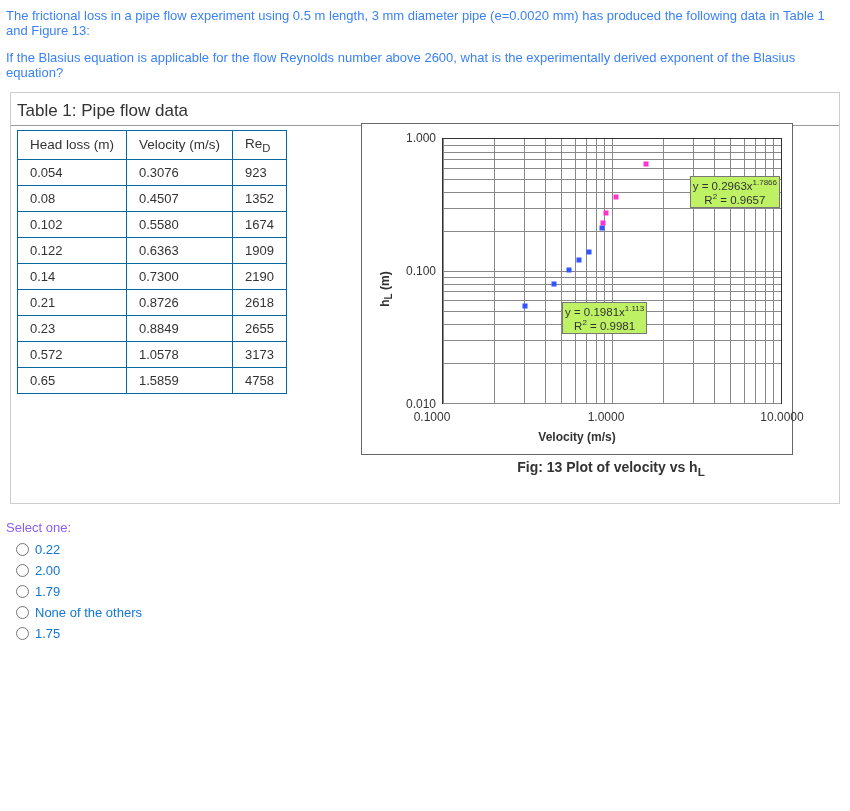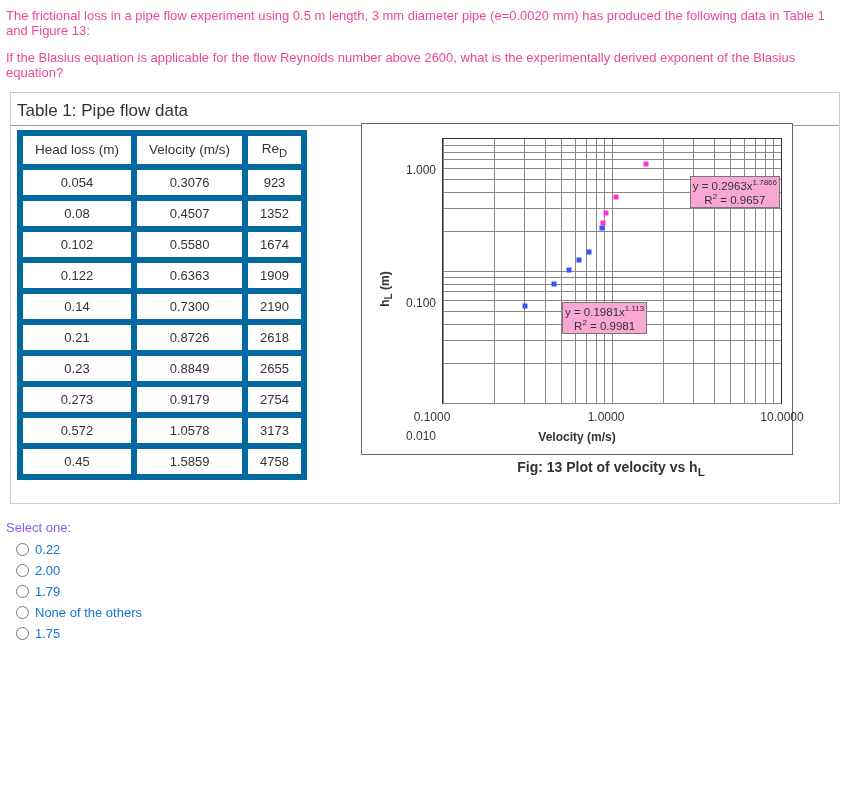--- a/index.html
+++ b/index.html
@@ -5,21 +5,21 @@
   body {
     margin: 0;
     padding: 0;
     font-family: Arial, sans-serif;
     font-size: 13px;
     color: #333;
     width: 850px;
     background: #fff;
   }
   .question-text {
-    color: #ec4899;
+    color: #3b82f6;
     padding: 8px 6px 4px 6px;
     font-size: 13px;
   }
   .content-block {
     border: 1px solid #ccc;
     margin: 8px 10px;
     padding: 0;
     position: relative;
     height: 410px;
   }
@@ -30,23 +30,23 @@
     border-bottom: 1px solid #999;
     font-weight: normal;
   }
   .data-table {
     border-collapse: collapse;
     margin: 4px 6px;
     font-size: 13px;
     float: left;
   }
   .data-table th, .data-table td {
-    border: 6px solid #0369a1;
+    border: 1px solid #0369a1;
     padding: 5px 12px;
-    text-align: center;
+    text-align: left;
     font-weight: normal;
   }
   .data-table th {
     font-weight: normal;
     font-size: 13.5px;
   }
   .chart-wrap {
     position: absolute;
     left: 350px;
     top: 30px;
@@ -68,21 +68,20 @@
     bottom: 50px;
     border: 1px solid #333;
   }
   .ytick {
     position: absolute;
     left: 30px;
     font-size: 12px;
     width: 44px;
     text-align: right;
     transform: translateY(-50%);
-    margin-top: 32px;
   }
   .xtick {
     position: absolute;
     bottom: 30px;
     font-size: 12px;
     transform: translateX(-50%);
   }
   .ylabel {
     position: absolute;
     left: 6px;
@@ -114,21 +113,21 @@
   }
   .gridline-h {
     position: absolute;
     left:0; right:0;
     height:0;
     border-top: 1px solid #888;
   }
   .annot {
     position: absolute;
     font-size: 11.5px;
-    background: #f9a8d4;
+    background: #bef264;
     padding: 1px 2px;
     white-space: nowrap;
     border:1px solid #777;
   }
   .annot sup { font-size: 8px; }
   .point {
     position: absolute;
     width: 5px;
     height: 5px;
     transform: translate(-50%, -50%);
@@ -201,31 +200,26 @@
           <td>0.21</td>
           <td>0.8726</td>
           <td>2618</td>
         </tr>
         <tr>
           <td>0.23</td>
           <td>0.8849</td>
           <td>2655</td>
         </tr>
         <tr>
-          <td>0.273</td>
-          <td>0.9179</td>
-          <td>2754</td>
-        </tr>
-        <tr>
           <td>0.572</td>
           <td>1.0578</td>
           <td>3173</td>
         </tr>
         <tr>
-          <td>0.45</td>
+          <td>0.65</td>
           <td>1.5859</td>
           <td>4758</td>
         </tr>
       </tbody>
   </table>
 
   <div class="chart-wrap">
     <div class="chart-area">
       <div class="plot-inner" id="plot">
           <div class="gridline-v" style="left: 0px;"></div>

